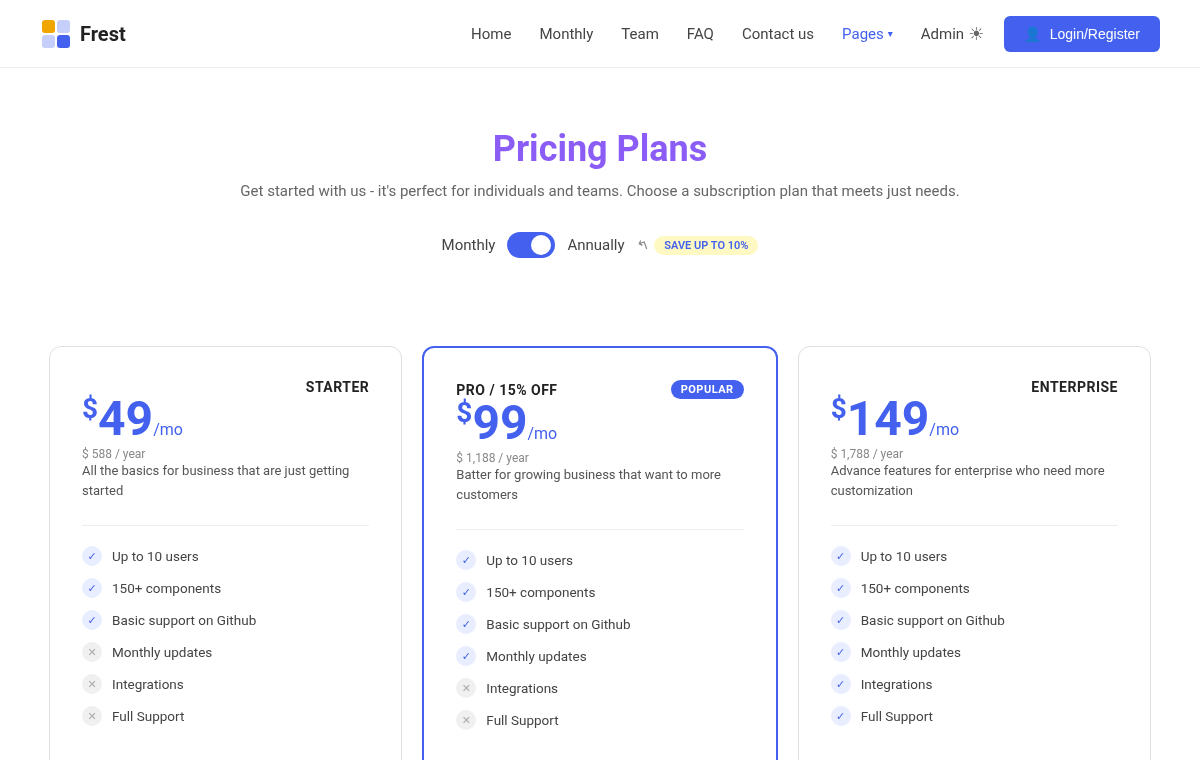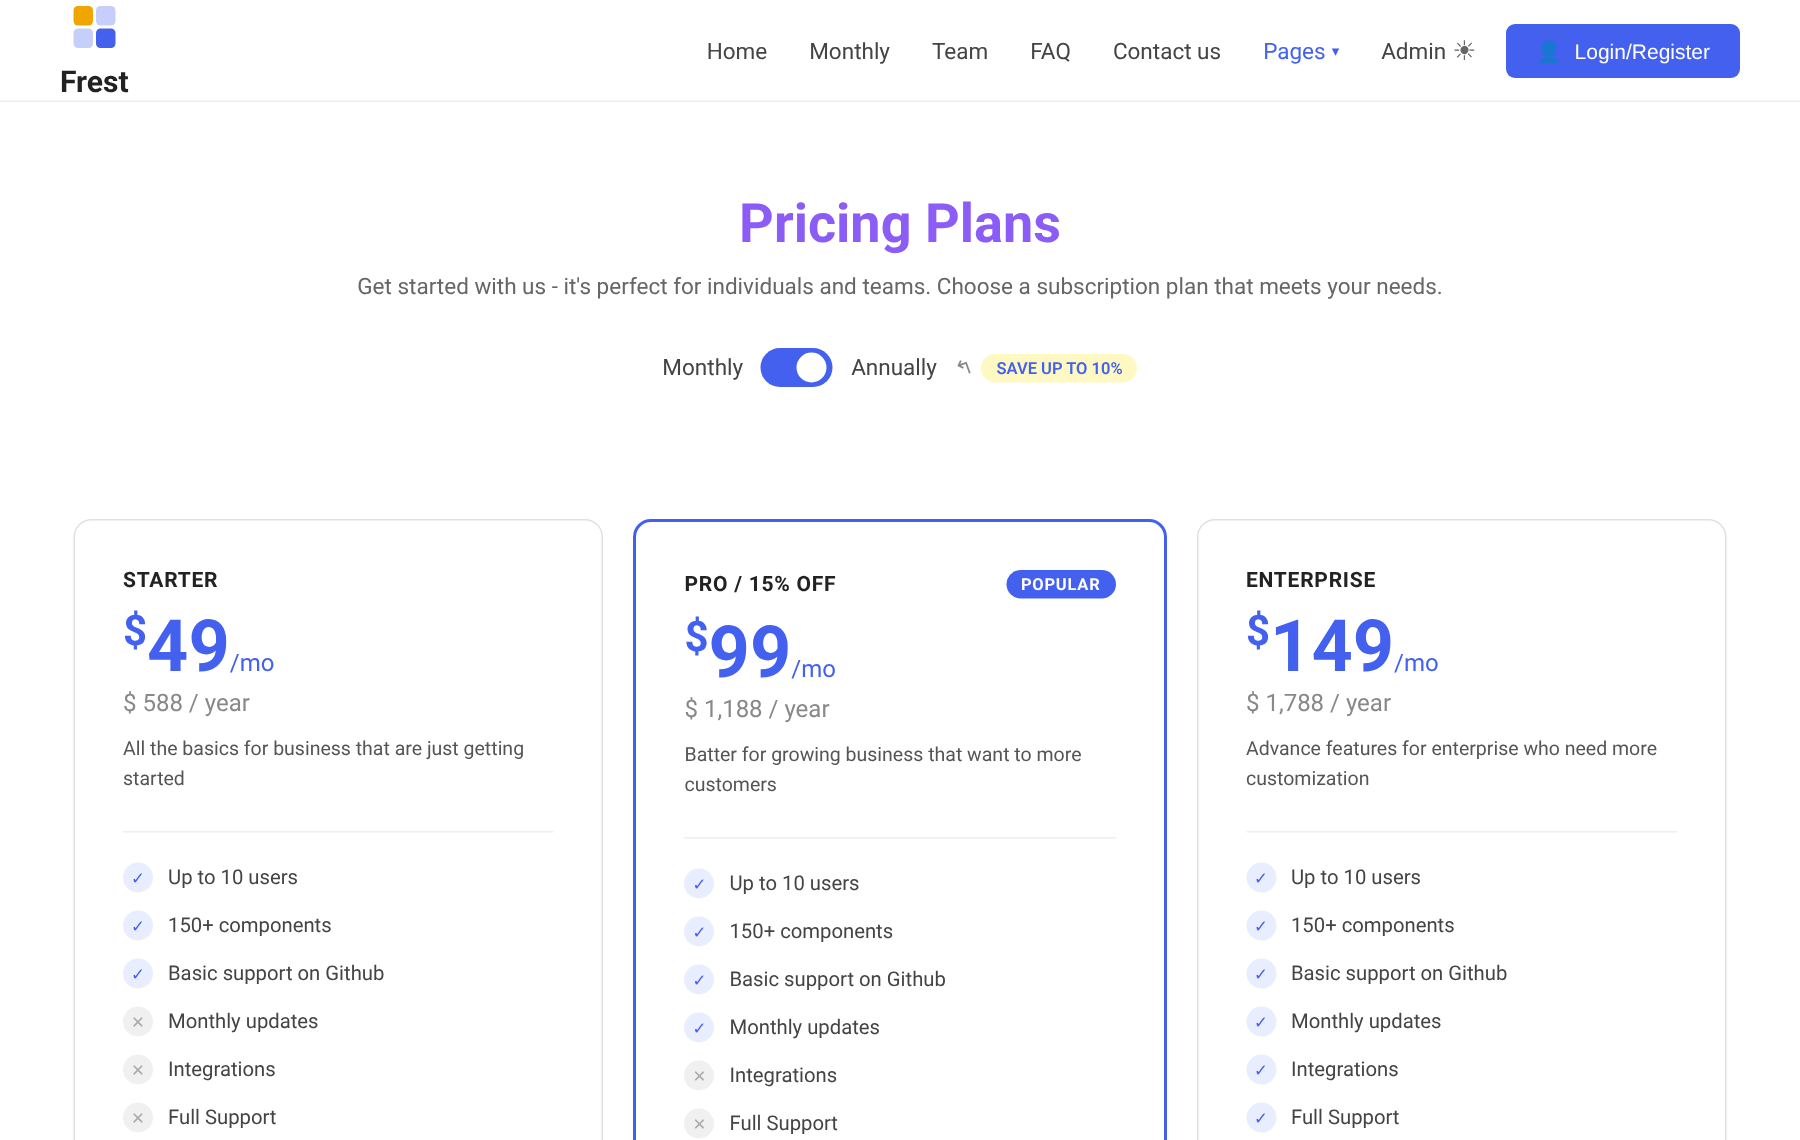--- a/index.html
+++ b/index.html
@@ -13,21 +13,20 @@
       height: 68px;
       border-bottom: 1px solid #eee;
       background: #fff;
     }
     .logo-area {
       display: flex;
       align-items: center;
       gap: 8px;
       margin-right: 36px;
       text-decoration: none;
-      flex-direction: column;
     }
     .logo-icon {
       width: 32px;
       height: 32px;
     }
     .logo-text {
       font-size: 20px;
       font-weight: 700;
       color: #222;
     }
@@ -176,24 +175,24 @@
     }
     .card.featured {
       border: 2px solid #4361ee;
       z-index: 1;
     }
     .card-plan-name {
       font-size: 14px;
       font-weight: 700;
       color: #222;
       letter-spacing: 0.5px;
-      margin-bottom: 12px;
       display: flex;
       align-items: center;
       gap: 10px;
+      justify-content: flex-end;
     }
     .popular-badge {
       background: #4361ee;
       color: #fff;
       font-size: 11px;
       font-weight: 700;
       padding: 3px 10px;
       border-radius: 20px;
       margin-left: auto;
     }
@@ -208,23 +207,22 @@
       font-size: 28px;
       vertical-align: super;
       line-height: 0;
     }
     .card-price-unit {
       font-size: 16px;
       font-weight: 400;
       color: #4361ee;
     }
     .card-price-year {
-      font-size: 16px;
+      font-size: 12px;
       color: #888;
-      margin-bottom: 12px;
     }
     .card-desc {
       font-size: 13px;
       color: #555;
       margin-bottom: 24px;
       line-height: 1.5;
       min-height: 40px;
     }
     .divider {
       border: none;
@@ -290,21 +288,21 @@
     <button class="theme-btn">☀</button>
     <button class="login-btn">
       <span>👤</span>
       <span>Login/Register</span>
     </button>
   </div>
 </nav>
 
 <section class="hero">
   <h1 class="hero-title">Pricing Plans</h1>
-  <p class="hero-subtitle">Get started with us - it's perfect for individuals and teams. Choose a subscription plan that meets your needs.</p>
+  <p class="hero-subtitle">Get started with us - it's perfect for individuals and teams. Choose a subscription plan that meets just needs.</p>
 
   <div class="toggle-area">
     <span class="toggle-label">Monthly</span>
     <button class="toggle-switch">
       <div class="toggle-knob"></div>
     </button>
     <span class="toggle-label">Annually</span>
     <div class="save-badge-wrap">
       <span class="arrow-icon">↰</span>
       <span class="save-badge">SAVE UP TO 10%</span>

